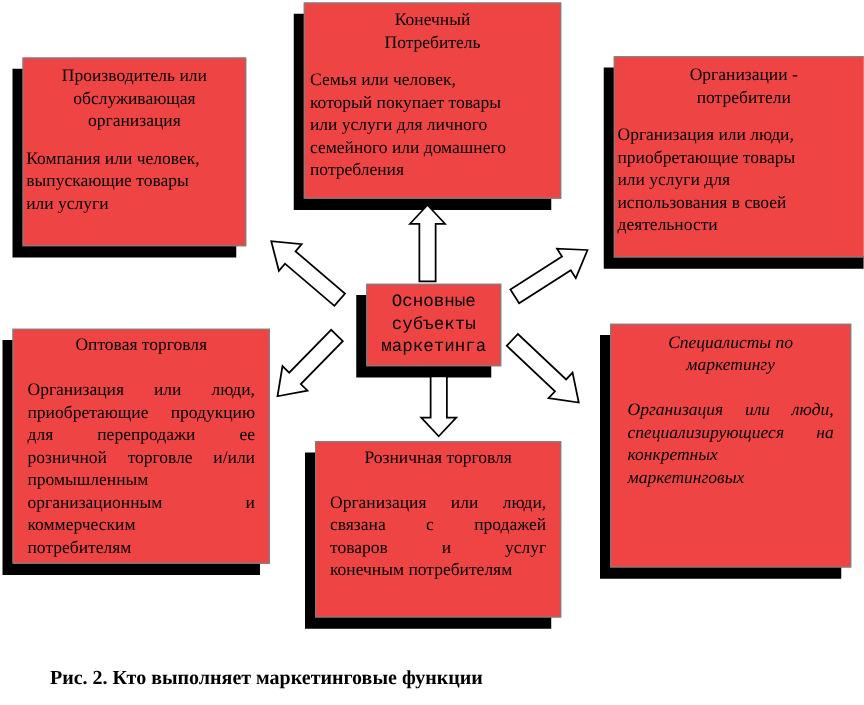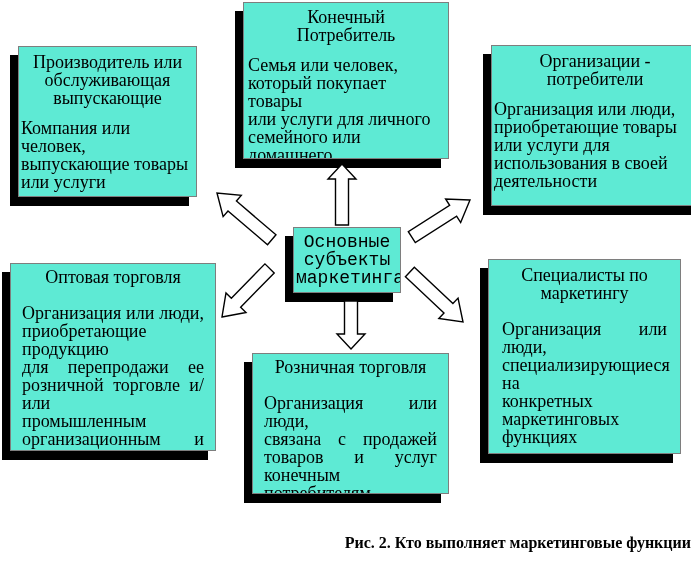--- a/index.html
+++ b/index.html
@@ -2,39 +2,39 @@
 <html><head>
 <meta charset="utf-8">
 <style>
   html,body{margin:0;padding:0;}
   body{
     width:691px;height:564px;background:#ffffff;color:#000;
     font-family:"Liberation Serif", serif;
   }
   #stage{position:relative;width:691px;height:564px;overflow:hidden;background:#ffffff;}
   .box{
-    position:absolute;box-sizing:border-box;background:#5eead4;
+    position:absolute;box-sizing:border-box;background:#ef4444;
     border:1px solid #7e7e7e;box-shadow:-8px 9px 0 0 #000000;
-    font-size:18px;line-height:18px;z-index:1;overflow:hidden;
+    font-size:14px;line-height:18px;z-index:1;overflow:hidden;
   }
   .title{text-align:center;white-space:pre-line;}
   .cbody{text-align:left;white-space:pre-line;margin-top:12px;}
   .jus{margin-top:18px;}
   .jus > div{text-align:justify;text-align-last:justify;}
   .jus > div:last-child{text-align-last:left;}
   #b-endconsumer{left:243px;top:2px;width:206px;height:157px;padding:5px 4px;}
   #b-producer{left:18px;top:46px;width:179px;height:151px;padding:6px 2px;}
   #b-orgcons{left:491px;top:45px;width:208px;height:161px;padding:6px 2px;}
   #b-wholesale{left:10px;top:263px;width:206px;height:188px;padding:4px 11px;}
-  #b-specialists{left:488px;top:259px;width:193px;height:195px;padding:6px 13px;}
+  #b-specialists{left:488px;top:259px;width:193px;height:195px;padding:6px 13px;font-style:italic;}
   #b-retail{left:252px;top:353px;width:197px;height:141px;padding:4px 11px;}
   #b-center{left:293px;top:227px;width:108px;height:66px;padding:5px 2px;font-family:Liberation Mono, monospace;}
   #arrows{position:absolute;left:0;top:0;z-index:2;pointer-events:none;}
   #caption{
-    position:absolute;left:40px;right:0;top:534px;text-align:right;
+    position:absolute;left:40px;right:0;top:534px;text-align:left;
     font-weight:bold;font-size:16px;z-index:3;
   }
 </style>
 </head>
 <body>
 
 <div id="stage">
 
   <div class="box" id="b-endconsumer">
     <div class="title">Конечный
@@ -42,21 +42,21 @@
     <div class="cbody">Семья или человек,
 который покупает товары
 или услуги для личного
 семейного или домашнего
 потребления</div>
   </div>
 
   <div class="box" id="b-producer">
     <div class="title">Производитель или
 обслуживающая
-выпускающие</div>
+организация</div>
     <div class="cbody">Компания или человек,
 выпускающие товары
 или услуги</div>
   </div>
 
   <div class="box" id="b-orgcons">
     <div class="title">Организации -
 потребители</div>
     <div class="cbody">Организация или люди,
 приобретающие товары
@@ -80,21 +80,20 @@
   </div>
 
   <div class="box" id="b-specialists">
     <div class="title">Специалисты по
 маркетингу</div>
     <div class="jus">
       <div>Организация или люди,</div>
       <div>специализирующиеся на</div>
       <div>конкретных</div>
       <div>маркетинговых</div>
-      <div>функциях</div>
     </div>
   </div>
 
   <div class="box" id="b-retail">
     <div class="title">Розничная торговля</div>
     <div class="jus">
       <div>Организация или люди,</div>
       <div>связана с продажей</div>
       <div>товаров и услуг</div>
       <div>конечным потребителям</div>

